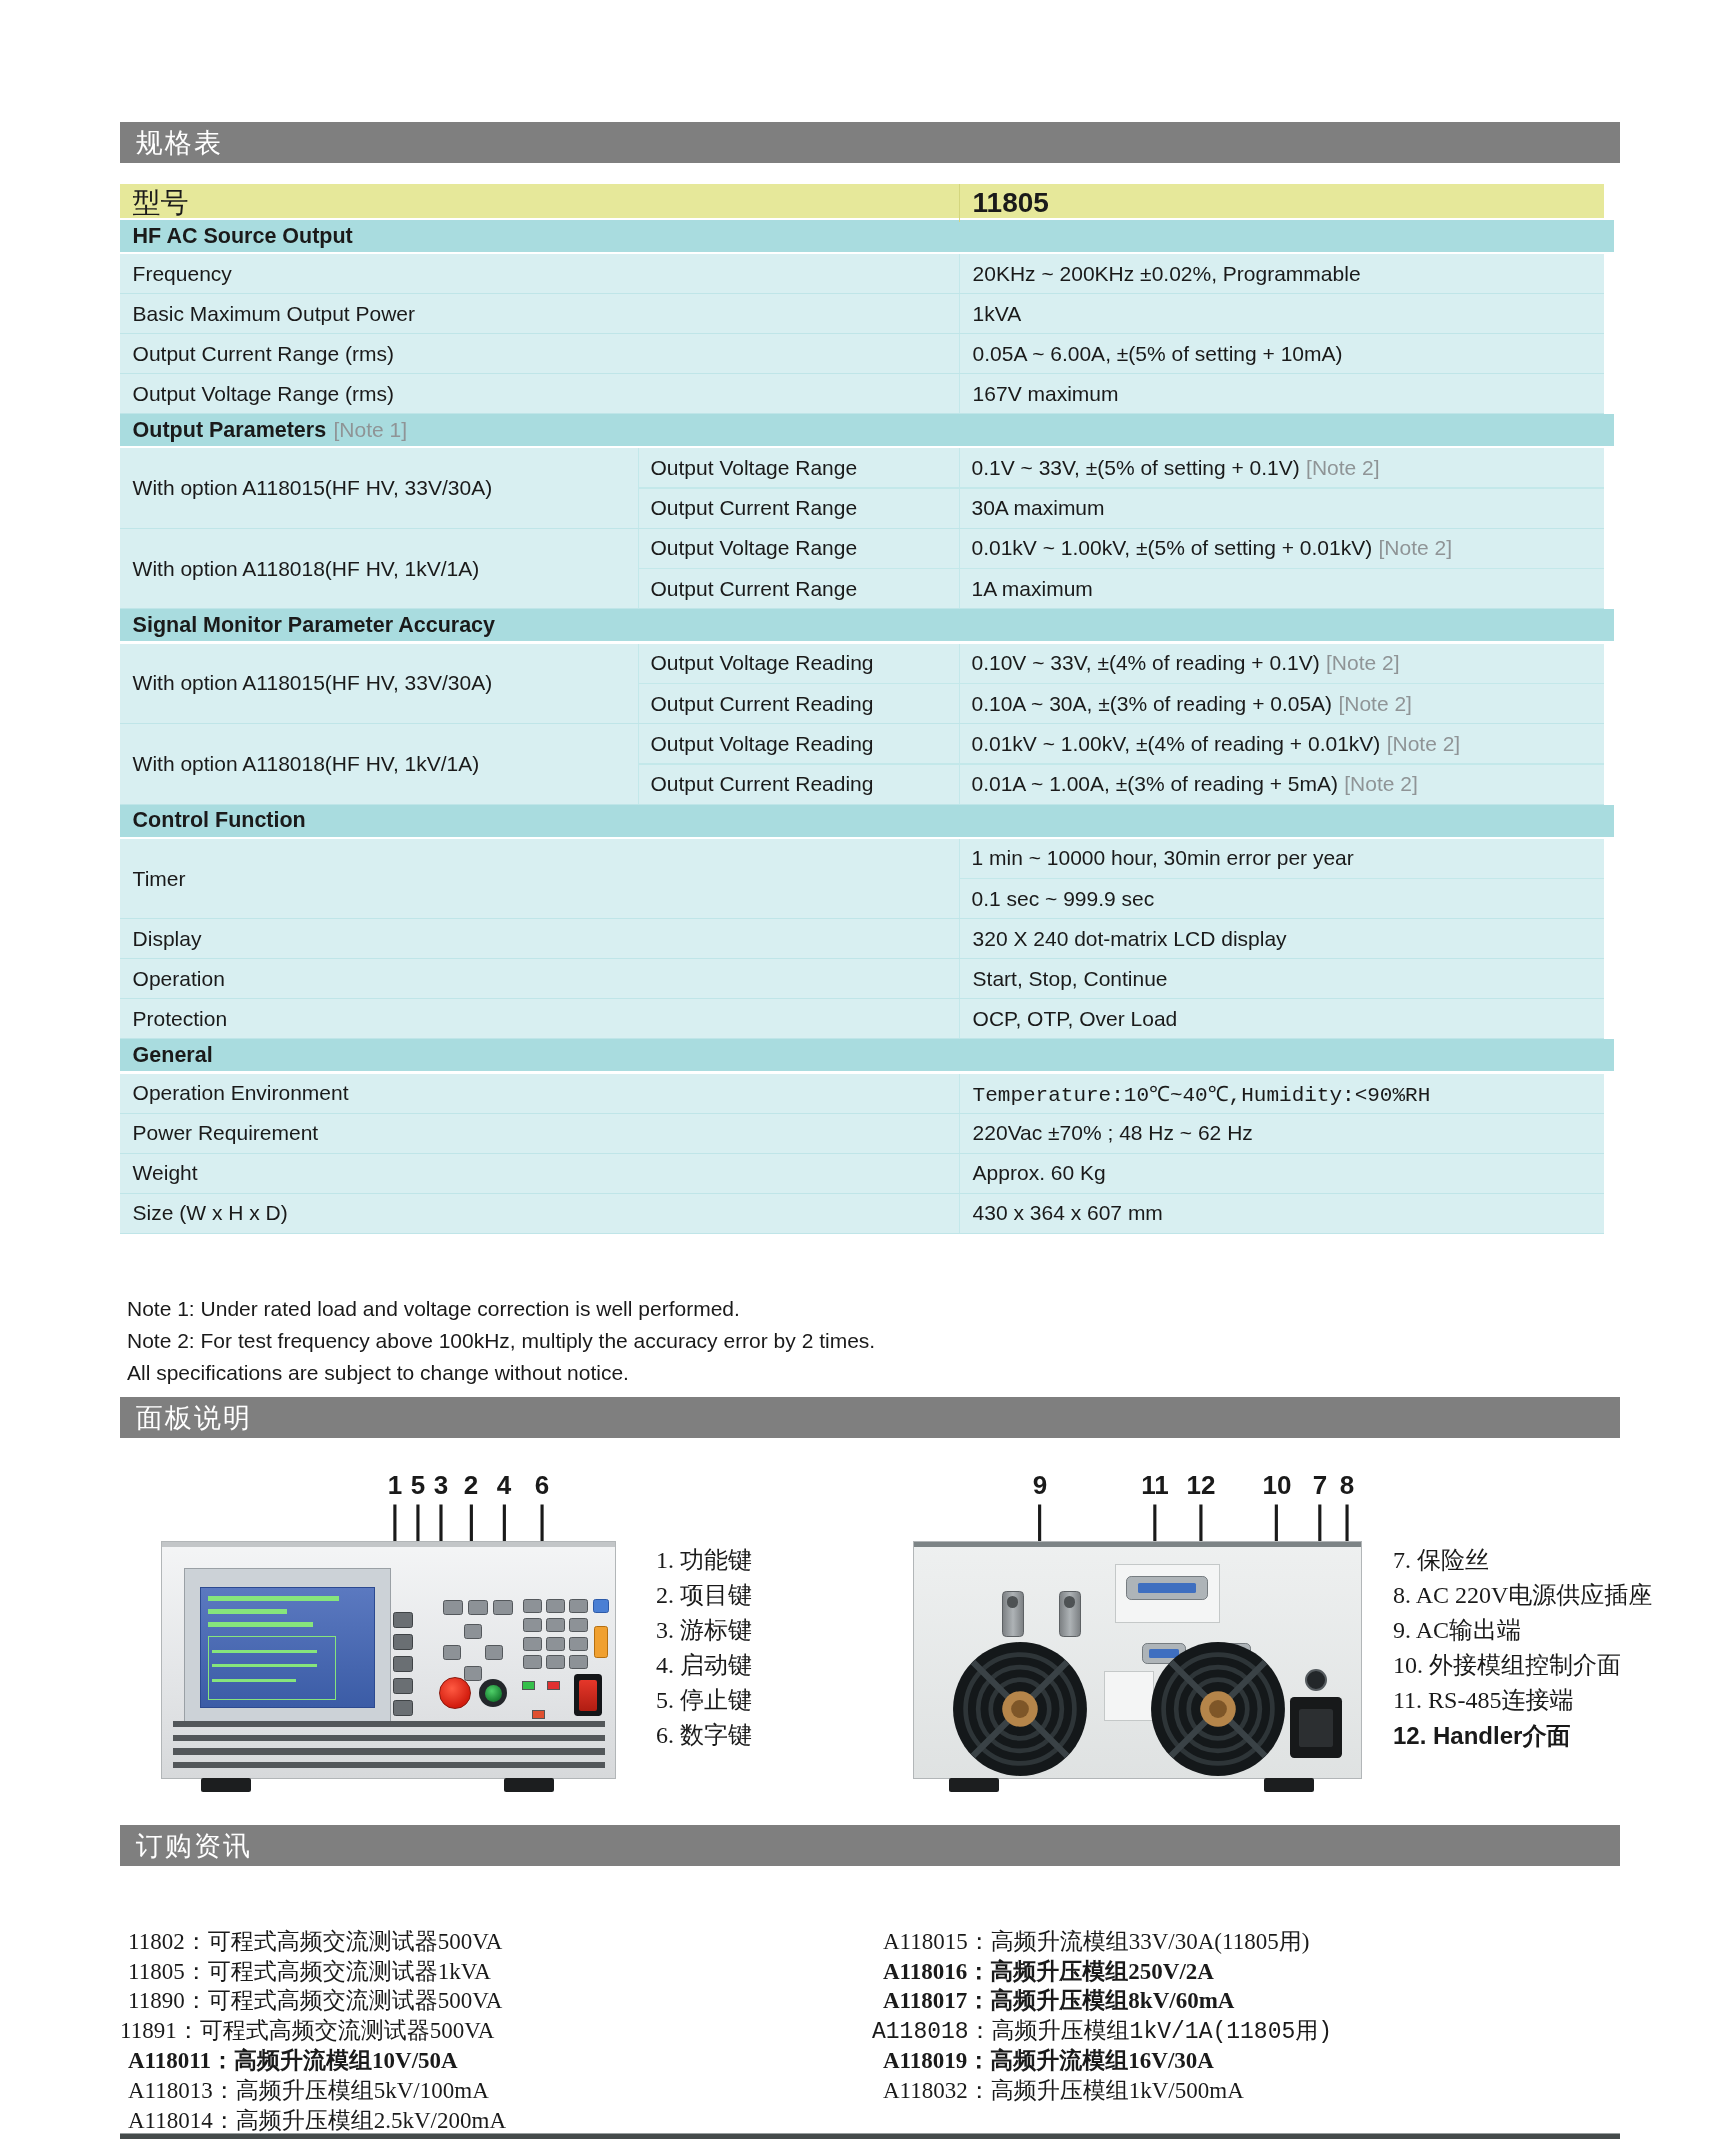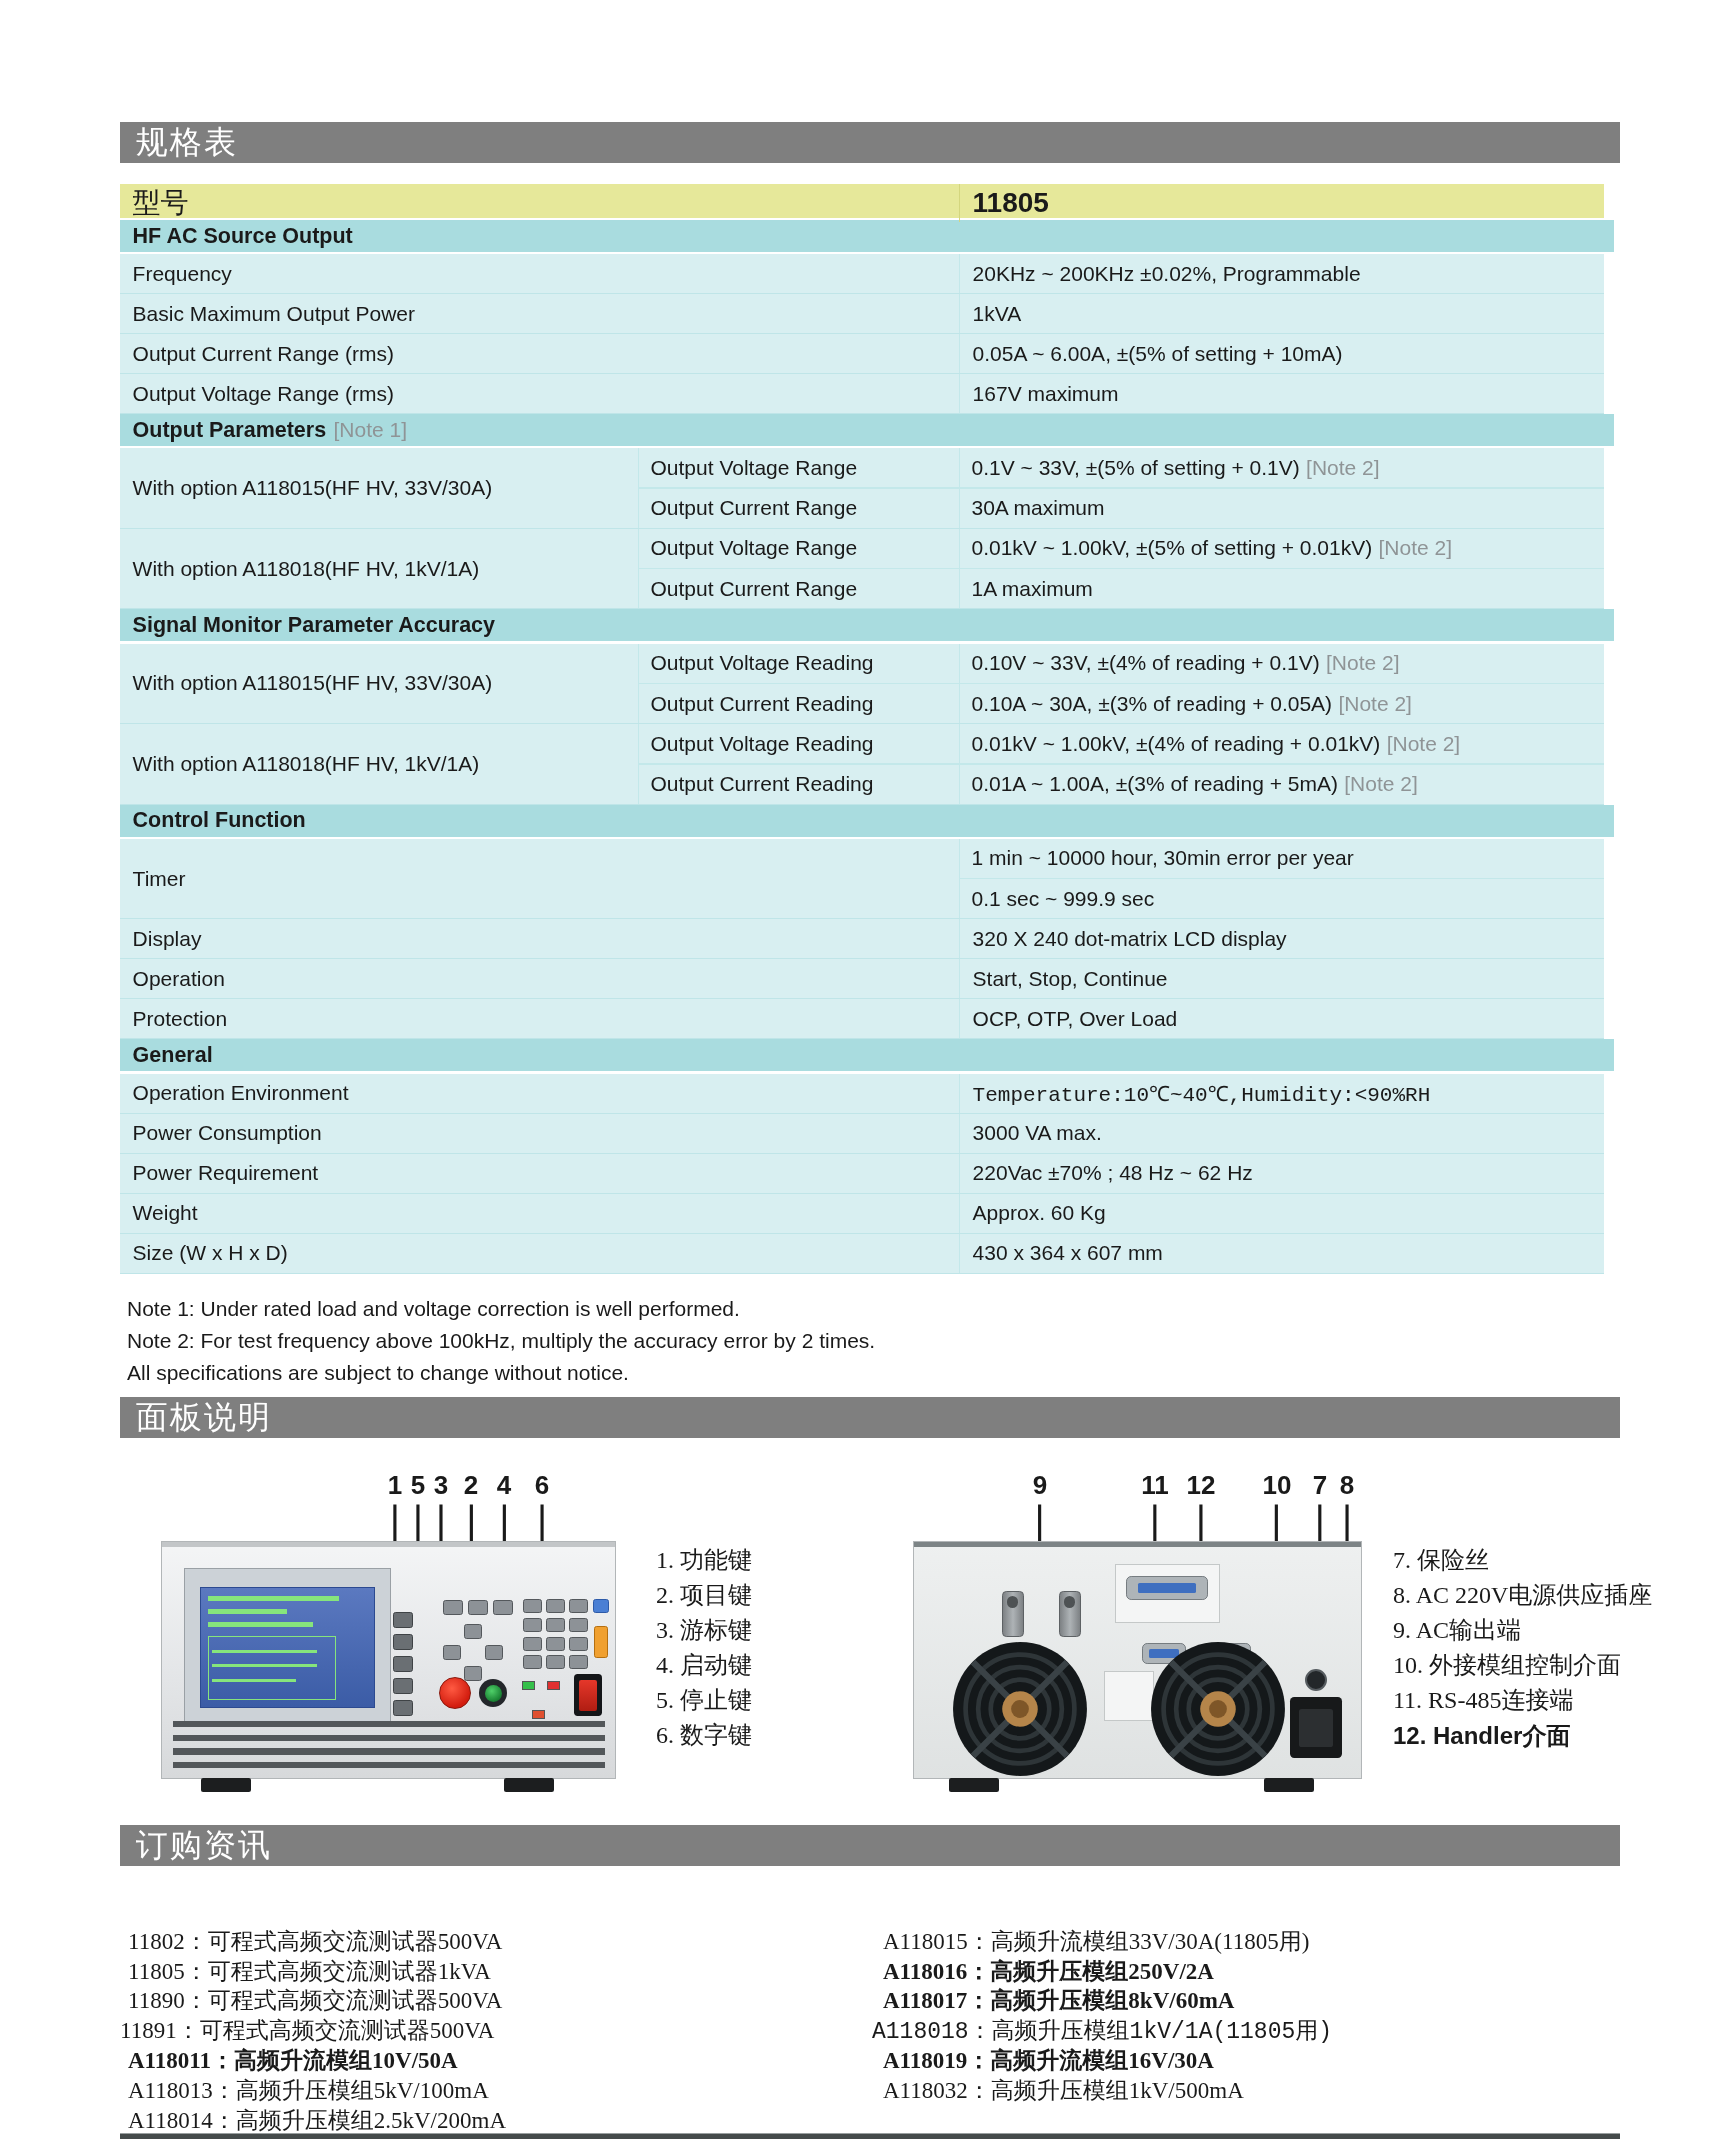--- a/index.html
+++ b/index.html
@@ -1,21 +1,21 @@
 <!DOCTYPE html>
 <html style="font-size:8.4px"><head>
 <meta charset="utf-8">
 <style>
   html,body{margin:0;padding:0;background:#ffffff;}
   .page{position:relative;width:1732px;height:2140px;background:#ffffff;overflow:hidden;
         font-family:"Liberation Sans","DejaVu Sans",sans-serif;color:#1a1a1a;}
   
   .bar{position:absolute;left:120px;width:1500px;height:41px;background:#7f7f7f;
        display:flex;align-items:center;}
-  .bar .bar-title{color:#ffffff;font-size:32px;padding-left:15.7px;letter-spacing:2.1px;}
+  .bar .bar-title{color:#ffffff;font-size:27px;padding-left:15.7px;letter-spacing:2.1px;}
   
   .spec-table{position:absolute;left:120px;top:184px;width:1494px;}
   .row-model{height:34px;width:1484px;margin-bottom:2.1px;background:#e6e89a;
              display:grid;grid-template-columns:839px 1fr;}
   .row-model .cell{display:flex;align-items:center;padding-left:12.6px;font-size:28px;}
   .row-model .cell.v{border-left:1.6px solid #d4d67e;font-weight:bold;}
   .sect{height:32px;width:1494px;margin-bottom:2.1px;background:#a9dcdf;
         display:flex;align-items:center;padding-left:12.6px;box-sizing:border-box;}
   .sect .st{font-weight:bold;font-size:21.5px;}
   .sect .sn{font-size:21px;color:#8f9496;margin-left:7.3px;}
@@ -228,24 +228,20 @@
 
     <div class="sect">
       <span class="st">General</span>
     </div>
 
     <div class="r">
       <div class="c">Operation Environment</div>
       <div class="c v mono">Temperature:10℃~40℃,Humidity:&lt;90%RH</div>
     </div>
     <div class="r">
-      <div class="c">Power Consumption</div>
-      <div class="c v">3000 VA max.</div>
-    </div>
-    <div class="r">
       <div class="c">Power Requirement</div>
       <div class="c v">220Vac ±70% ; 48 Hz ~ 62 Hz</div>
     </div>
     <div class="r">
       <div class="c">Weight</div>
       <div class="c v">Approx. 60 Kg</div>
     </div>
     <div class="r">
       <div class="c">Size (W x H x D)</div>
       <div class="c v">430 x 364 x 607 mm</div>

